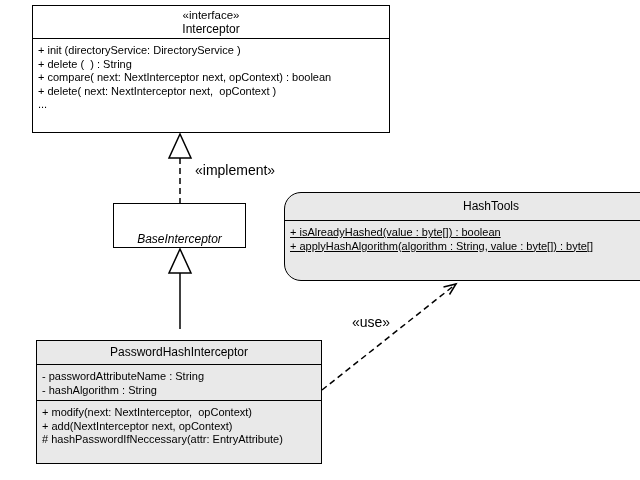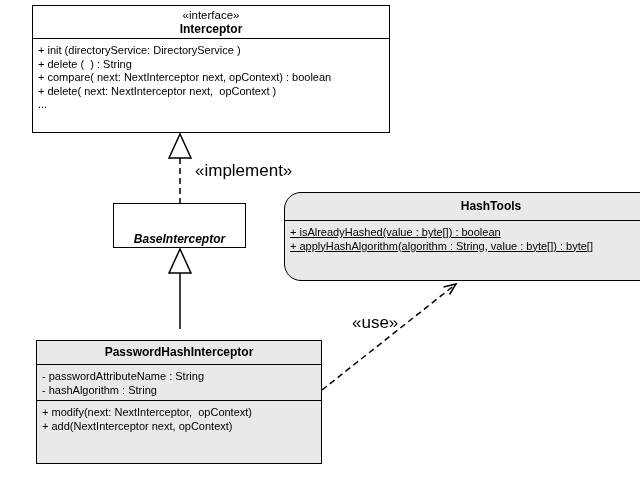--- a/index.html
+++ b/index.html
@@ -28,21 +28,21 @@
     justify-content: center;
   }
   .stereotype {
     font-size: 11.5px;
     line-height: 14px;
     font-weight: normal;
   }
   .class-title {
     font-size: 12px;
     line-height: 15px;
-    font-weight: bold;
+    font-weight: normal;
   }
   .class-title.abstract { font-style: italic; }
   .compartment {
     box-sizing: border-box;
     padding: 5px 5px 2px 5px;
     overflow: hidden;
   }
   .member-line {
     font-size: 11px;
     line-height: 13.6px;
@@ -51,21 +51,21 @@
   .member-line.static { text-decoration: underline; }
   .divider { border-bottom: 1.5px solid #000; }
   #connector-layer {
     position: absolute;
     left: 0; top: 0;
     width: 640px; height: 480px;
     pointer-events: none;
   }
   .edge-label {
     position: absolute;
-    font-size: 17px;
+    font-size: 14px;
     line-height: 13px;
     background: #ffffff;
     padding: 0 1px;
   }
   
   #box-interceptor { left: 4px; top: 5px; width: 358px; height: 128px; margin-left: 28px; }
   #box-interceptor .uml-header { height: 33px; }
   
   #box-base {
     left: 113px; top: 203px; width: 133px; height: 45px;
@@ -141,16 +141,17 @@
     <div class="uml-header">
       <div class="class-title">PasswordHashInterceptor</div>
     </div>
     <div class="compartment attrs divider">
       <div class="member-line">- passwordAttributeName : String</div>
       <div class="member-line">- hashAlgorithm : String</div>
     </div>
     <div class="compartment methods">
       <div class="member-line">+ modify(next: NextInterceptor,  opContext)</div>
       <div class="member-line">+ add(NextInterceptor next, opContext)</div>
+      <div class="member-line"># hashPasswordIfNeccessary(attr: EntryAttribute)</div>
     </div>
   </div>
 
 </div>
 
 </body></html>

